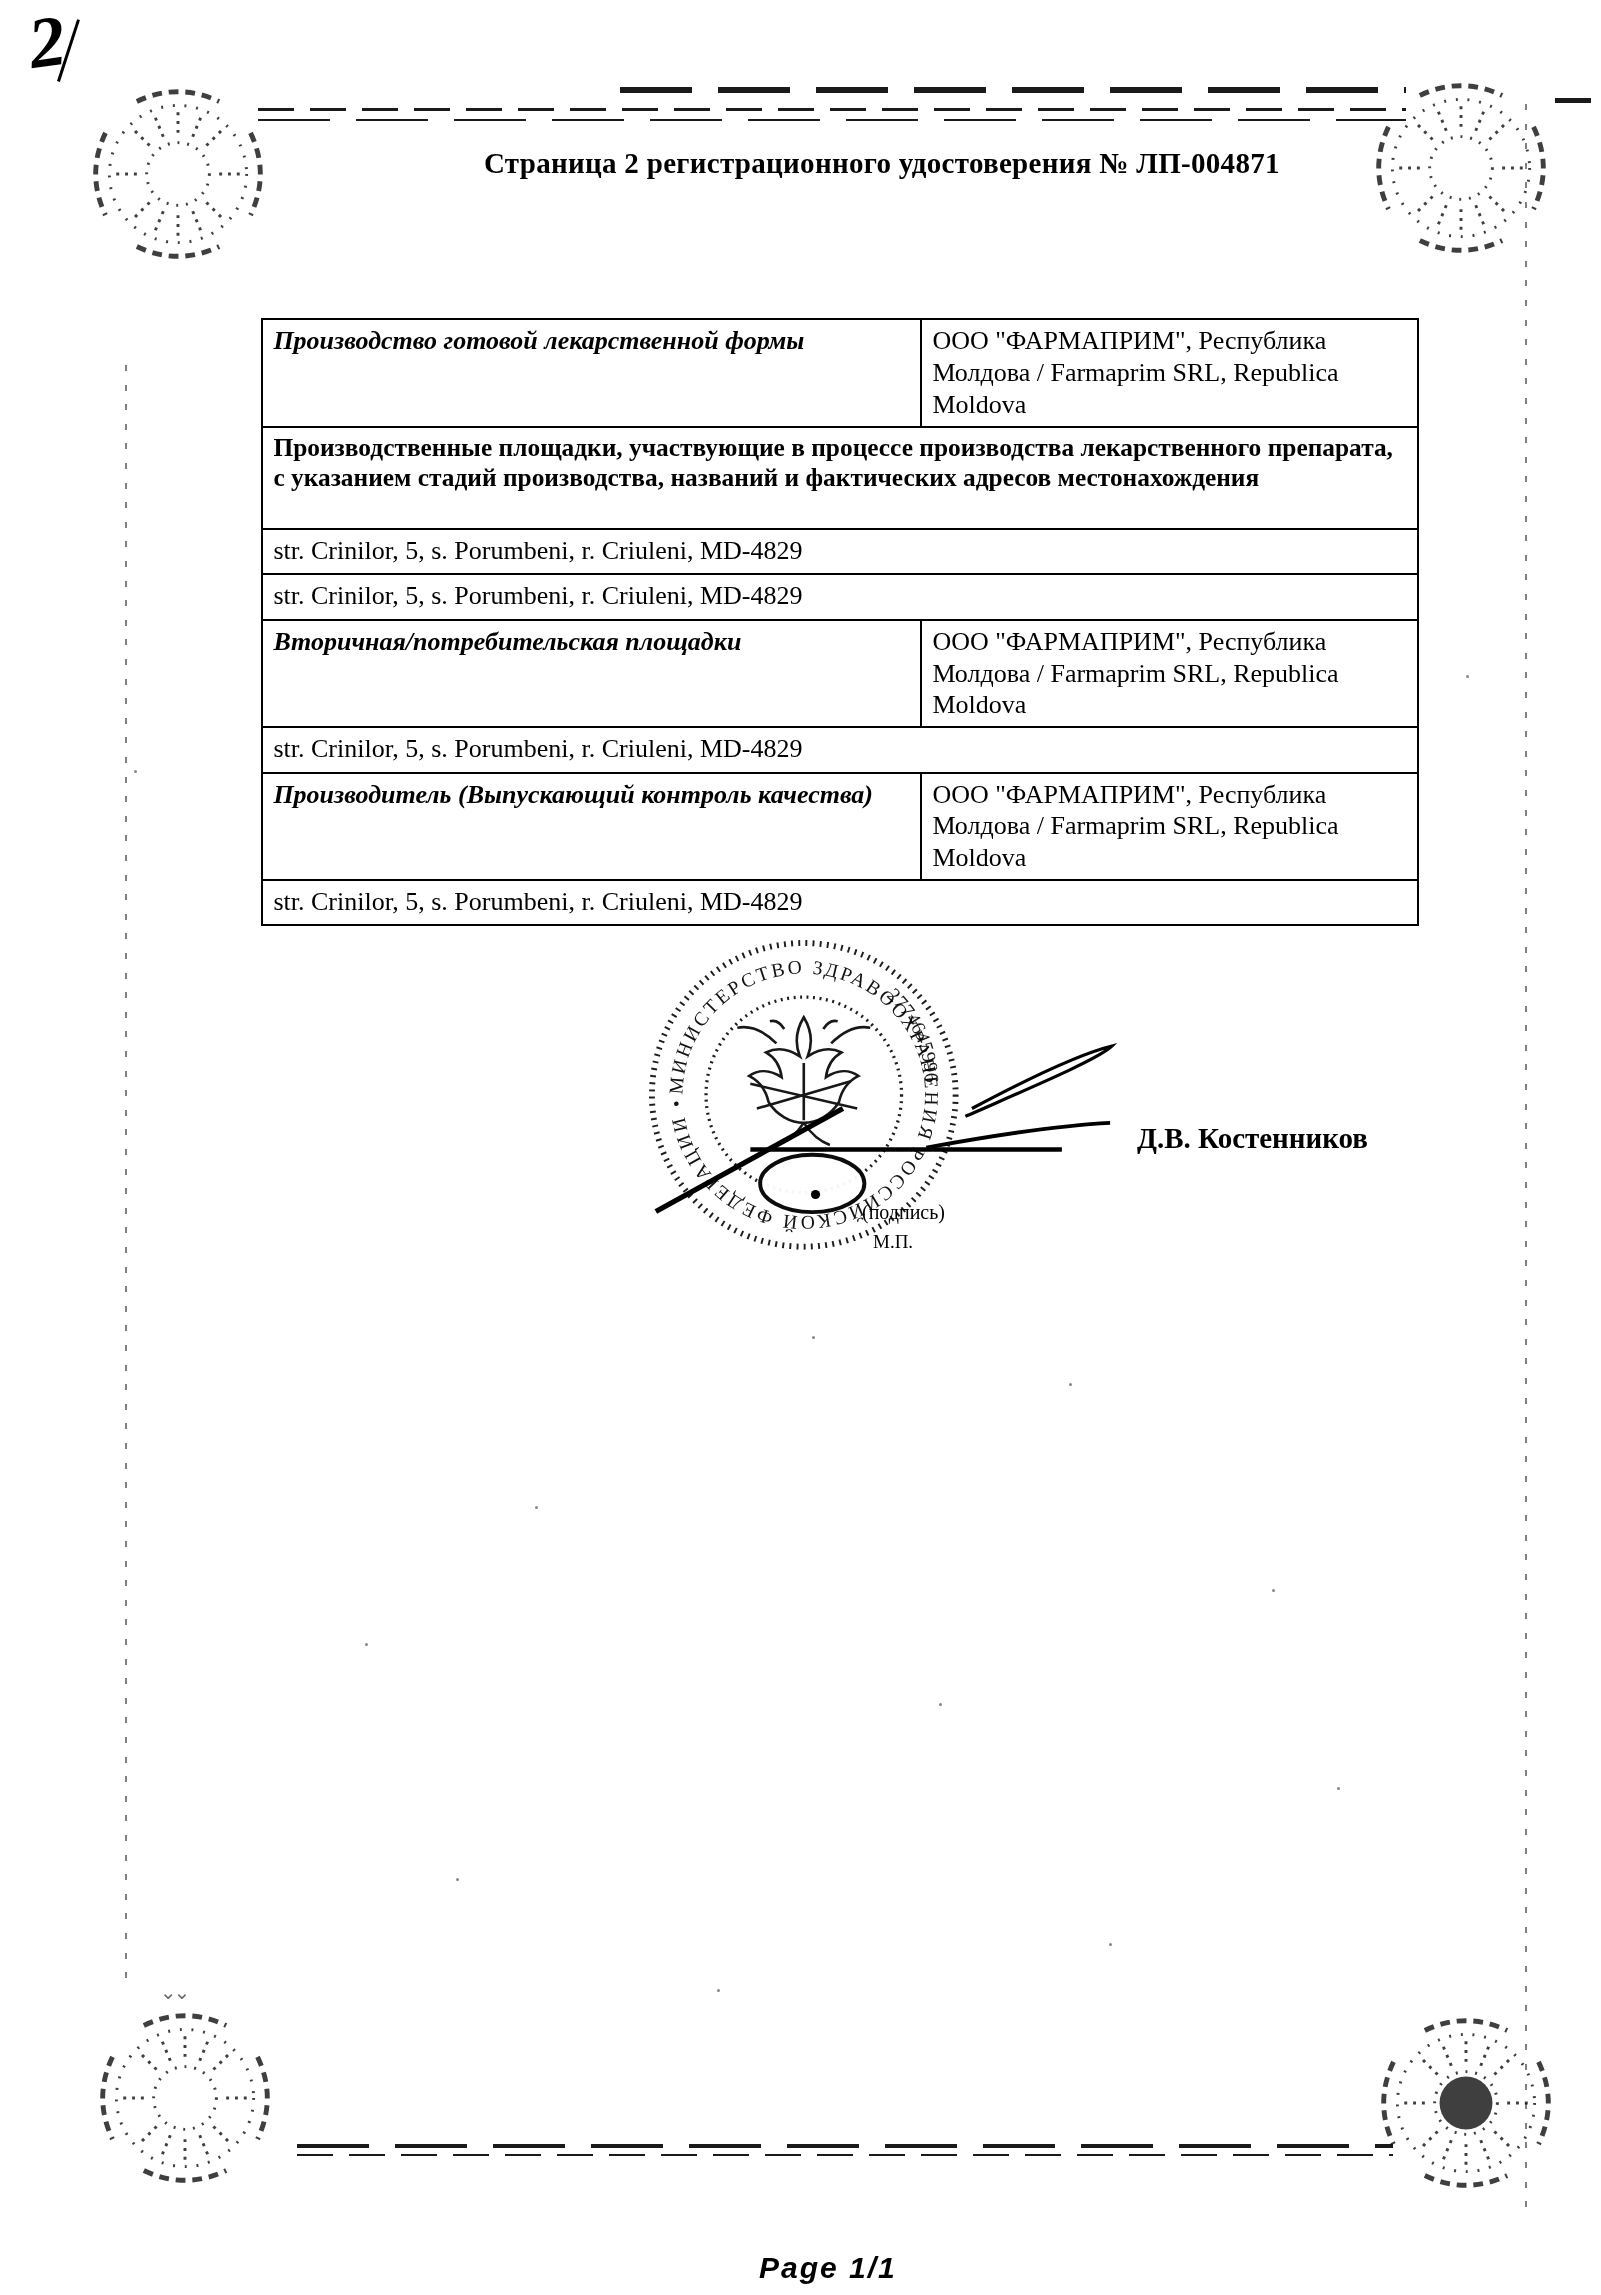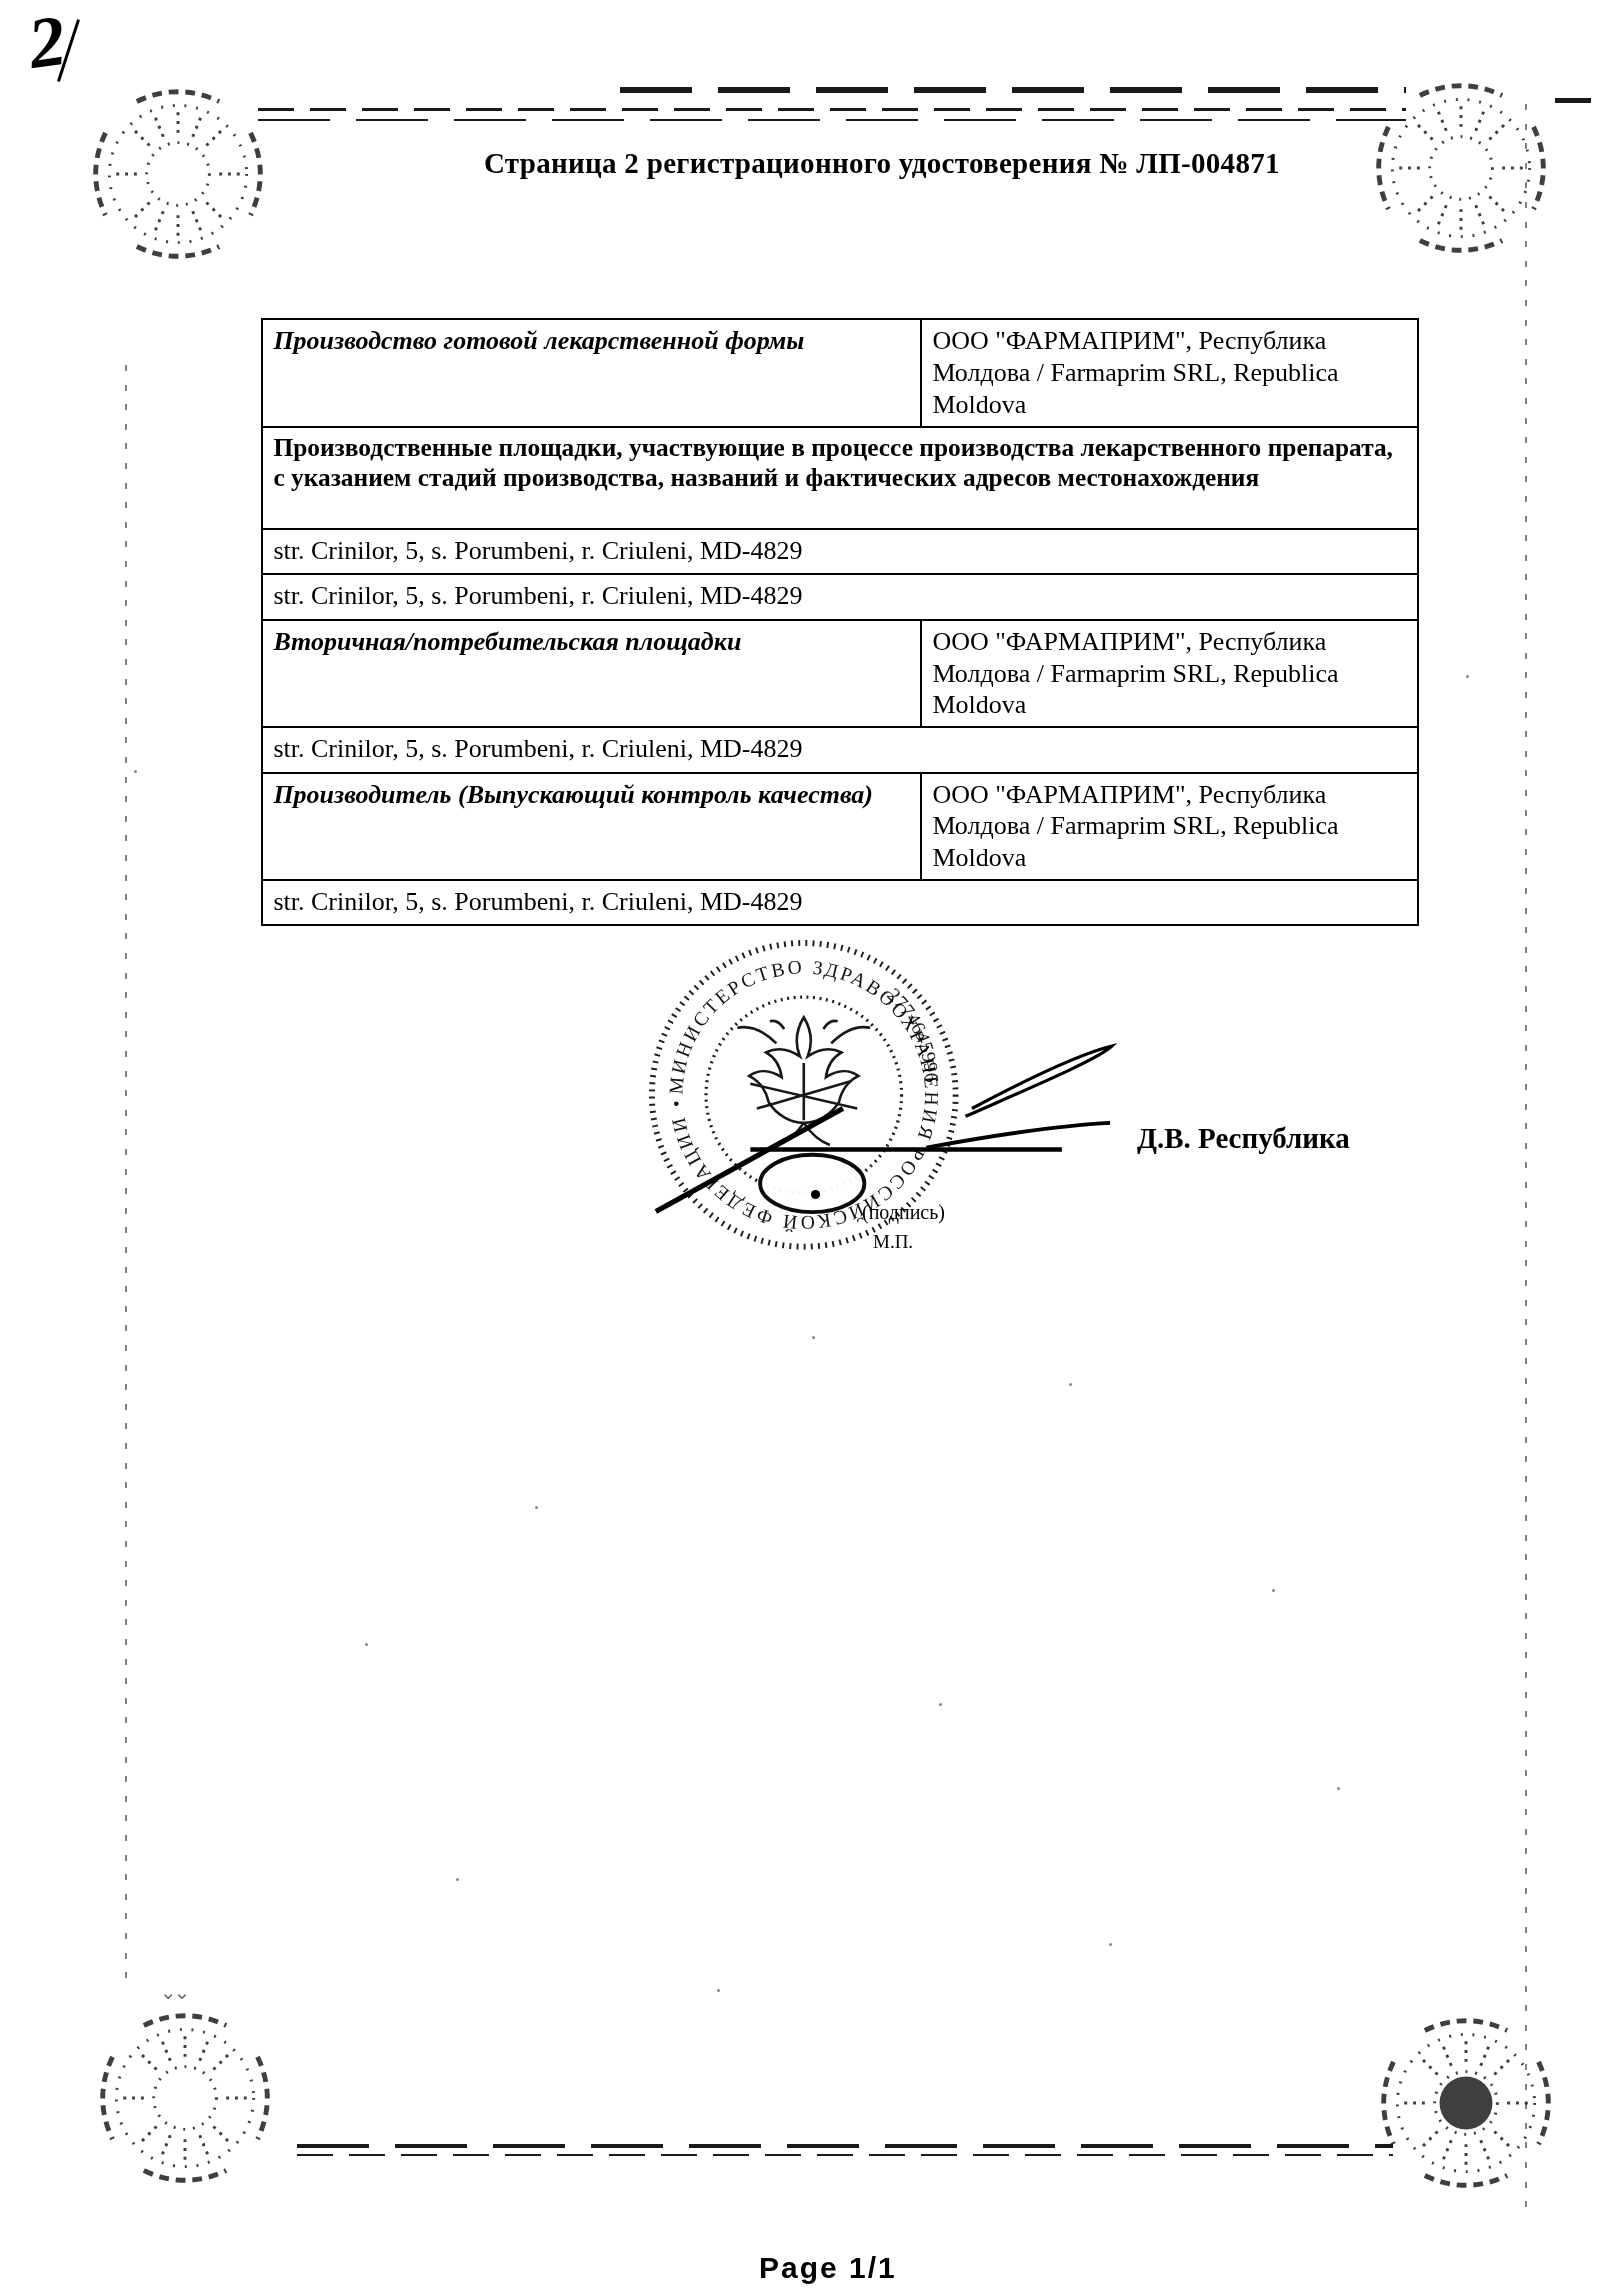--- a/index.html
+++ b/index.html
@@ -27,21 +27,21 @@
   .col-stage{width:659px;}
   .col-manu{width:497px;}
   
   .sig-title{position:absolute;left:261px;top:1116px;width:470px;font-size:29px;font-weight:bold;line-height:1.28;}
   .sig-name{position:absolute;left:1137px;top:1122px;font-size:29px;font-weight:bold;white-space:nowrap;}
   .sig-caption{position:absolute;left:862px;top:1201px;font-size:20px;}
   .mp-caption{position:absolute;left:873px;top:1231px;font-size:19px;}
   .stamp-svg{position:absolute;left:620px;top:913px;}
   
   .footer{position:absolute;left:759px;top:2251px;font-size:30px;font-weight:bold;
-          font-family:"Liberation Sans","DejaVu Sans",sans-serif;letter-spacing:2px;}
+          font-family:"Liberation Sans","DejaVu Sans",sans-serif;letter-spacing:2px;font-style:italic;}
   
   .speck{position:absolute;width:3.3px;height:3.3px;background:#222;border-radius:50%;opacity:.55;}
   .tick-mark{position:absolute;font-size:19.6px;opacity:.6;letter-spacing:-2.6px;}
 </style>
 </head>
 <body>
 
 <div class="page">
 
   <svg width="0" height="0" style="position:absolute" aria-hidden="true">
@@ -168,21 +168,21 @@
       <circle cx="300" cy="432" r="7" fill="#000"></circle>
     </g>
     <g stroke="#000" fill="none">
       <path d="M 540,300 C 630,252 710,215 755,204 C 735,224 630,268 530,312" stroke-width="5"></path>
       <path d="M 470,360 C 580,340 690,325 752,322" stroke-width="6"></path>
       <path d="M 55,458 L 342,300" stroke-width="8"></path>
       <path d="M 200,363 L 678,363" stroke-width="7"></path>
     </g>
   </svg>
 
-  <div class="sig-name">Д.В. Республика</div>
+  <div class="sig-name">Д.В. Костенников</div>
   <div class="sig-caption">(подпись)</div>
   <div class="mp-caption">М.П.</div>
 
   <div class="footer">Page 1/1</div>
 
   <div class="speck" style="left:1069px;top:1383px"></div>
   <div class="speck" style="left:812px;top:1336px"></div>
   <div class="speck" style="left:1272px;top:1589px"></div>
   <div class="speck" style="left:535px;top:1506px"></div>
   <div class="speck" style="left:939px;top:1703px"></div>

